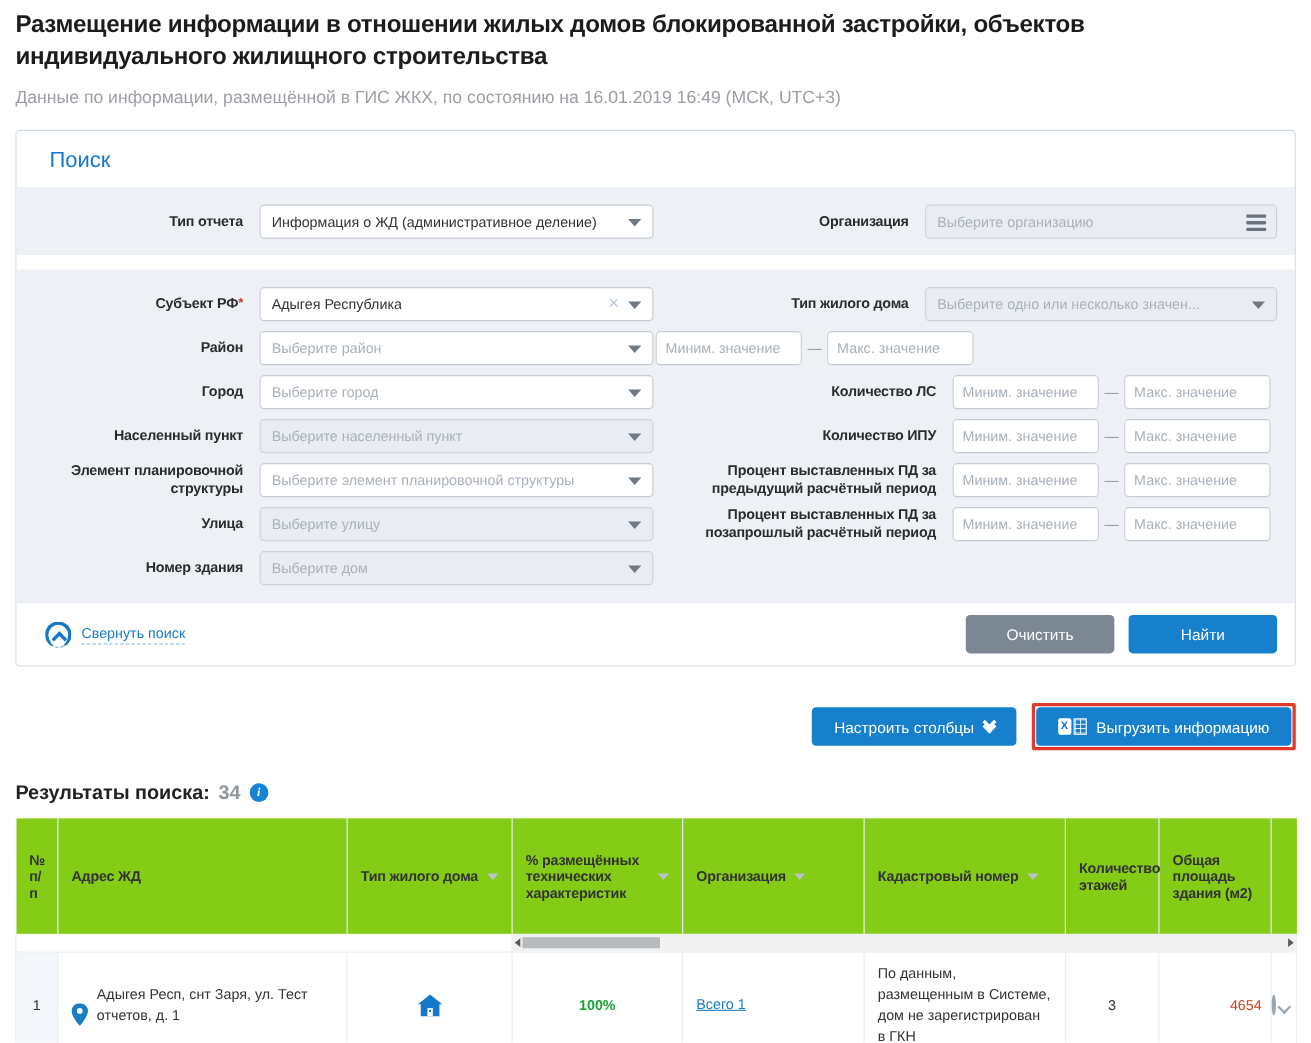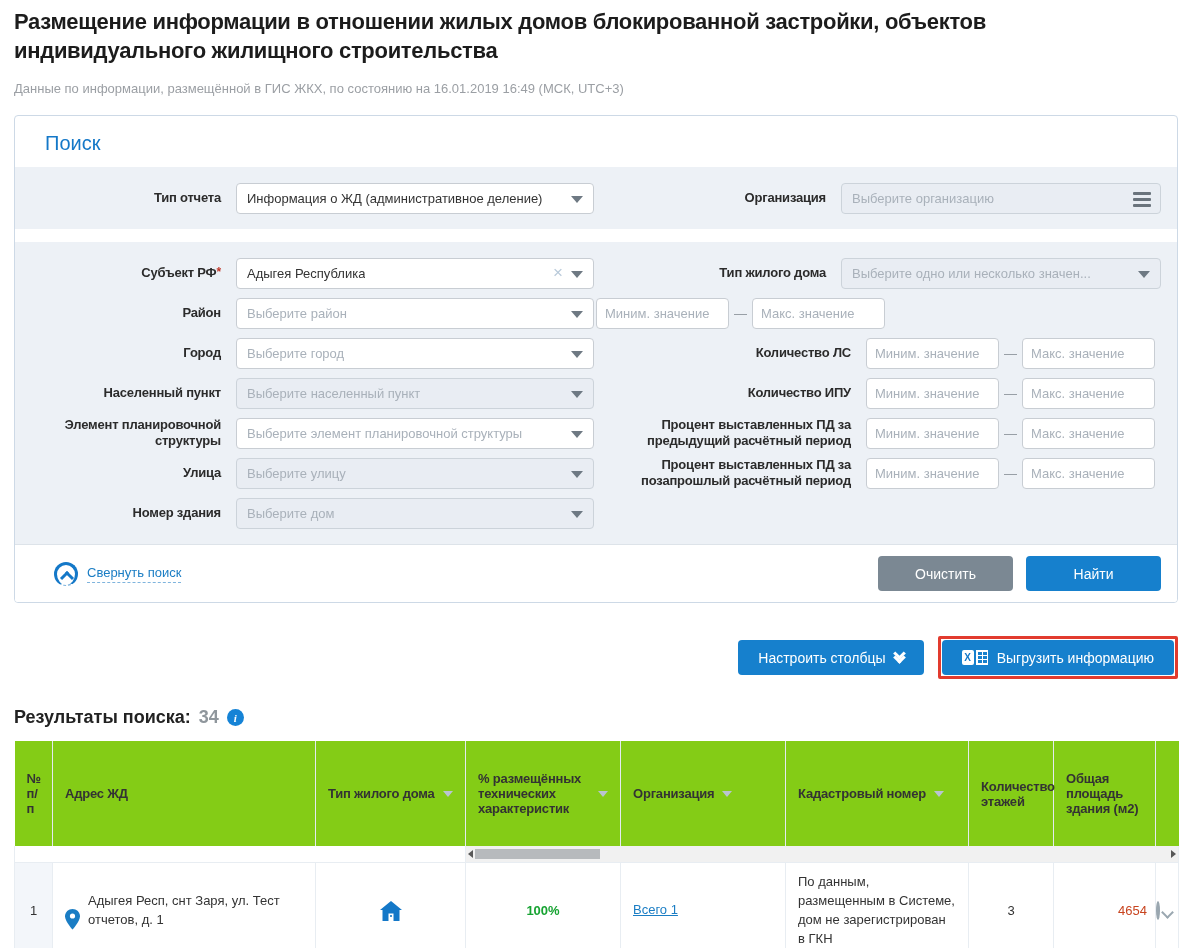--- a/index.html
+++ b/index.html
@@ -2,21 +2,21 @@
 <html><head>
 <meta charset="utf-8">
 <style>
   * { box-sizing: border-box; margin: 0; padding: 0; }
   html,body { width:1192px; height:948px; overflow:hidden; background:#fff;
     font-family:"Liberation Sans", sans-serif; color:#333; }
 
   
   .page-title { font-size:22px; font-weight:bold; color:#1c1c1c; line-height:1.32;
     margin:7px 14px 0; letter-spacing:-0.3px; }
-  .page-subtitle { margin:16px 14px 0; font-size:13px; color:#9b9fa4; }
+  .page-subtitle { margin:16px 14px 0; font-size:16px; color:#9b9fa4; }
 
   
   .panel { margin:19px 14px 0; border:1px solid #cdd9e6; border-radius:4px;
     background:#fff; overflow:hidden; }
   .panel-title { color:#1478c8; font-size:20px; padding:16px 30px 12px; }
   .sect { background:#edf1f6; padding:11px 16px; }
   .sect-gap { height:13px; background:#fff; }
 
   .f-row { display:flex; align-items:center; min-height:40px; }
   .half { display:flex; align-items:center; width:50%; }
@@ -45,21 +45,21 @@
 
   .range { display:flex; align-items:center; width:295px; }
   .mini { position:relative; height:31px; width:133px; background:#fff;
     border:1px solid #c8cdd3; border-radius:4px; display:flex; align-items:center;
     padding:0 8px; font-size:13px; }
   .dash { margin:0 5px; color:#8d949c; font-size:13px; }
 
   
   .panel-footer { border-top:1px solid #dde3e9; background:#fff; padding:11px 16px;
     display:flex; align-items:center; }
-  .collapse { display:flex; align-items:center; gap:9px; cursor:pointer; margin-left:23px; }
+  .collapse { display:flex; align-items:center; gap:9px; cursor:pointer; margin-left:10px; }
   .circ { width:24px; height:24px; border:3px solid #1478c8; border-radius:50%; position:relative; }
   .circ:after { content:""; position:absolute; left:5px; top:8px; width:7px; height:7px;
     border-left:3px solid #1478c8; border-top:3px solid #1478c8; transform:rotate(45deg); }
   .collapse span { color:#1a7dc4; font-size:13px; border-bottom:1px dashed #7fb4dd; padding-bottom:2px; }
   .footer-btns { margin-left:auto; display:flex; gap:13px; }
   .btn { height:35px; min-width:135px; border:none; border-radius:4px; font-size:14px;
     display:flex; align-items:center; justify-content:center; padding:0 20px;
     font-family:"Liberation Sans", sans-serif; cursor:pointer; color:#fff; }
   .btn.gray { background:#7b8893; }
   .btn.blue { background:#1680cd; }

